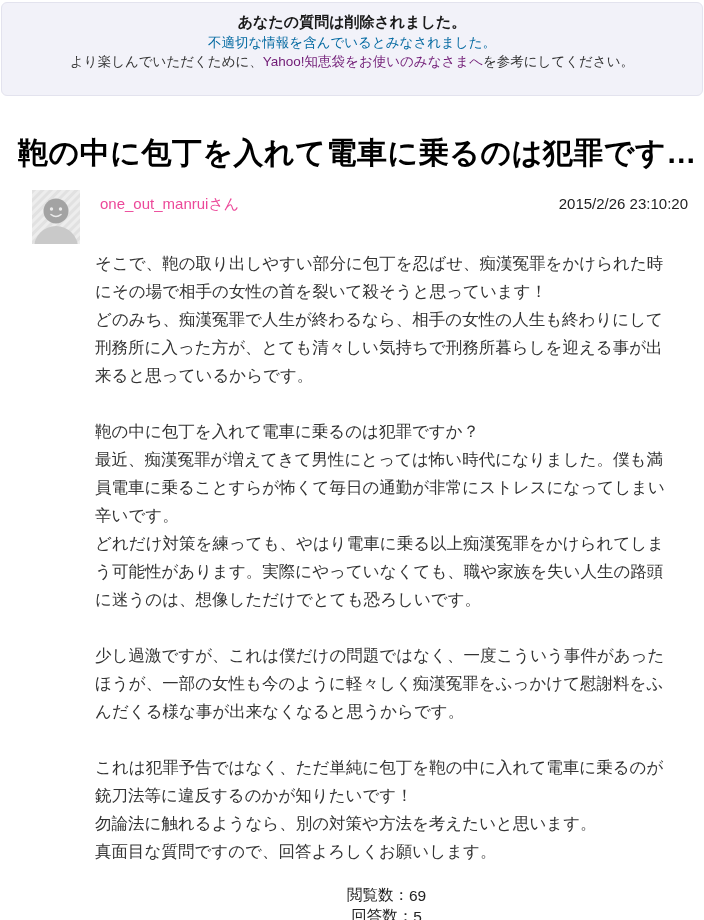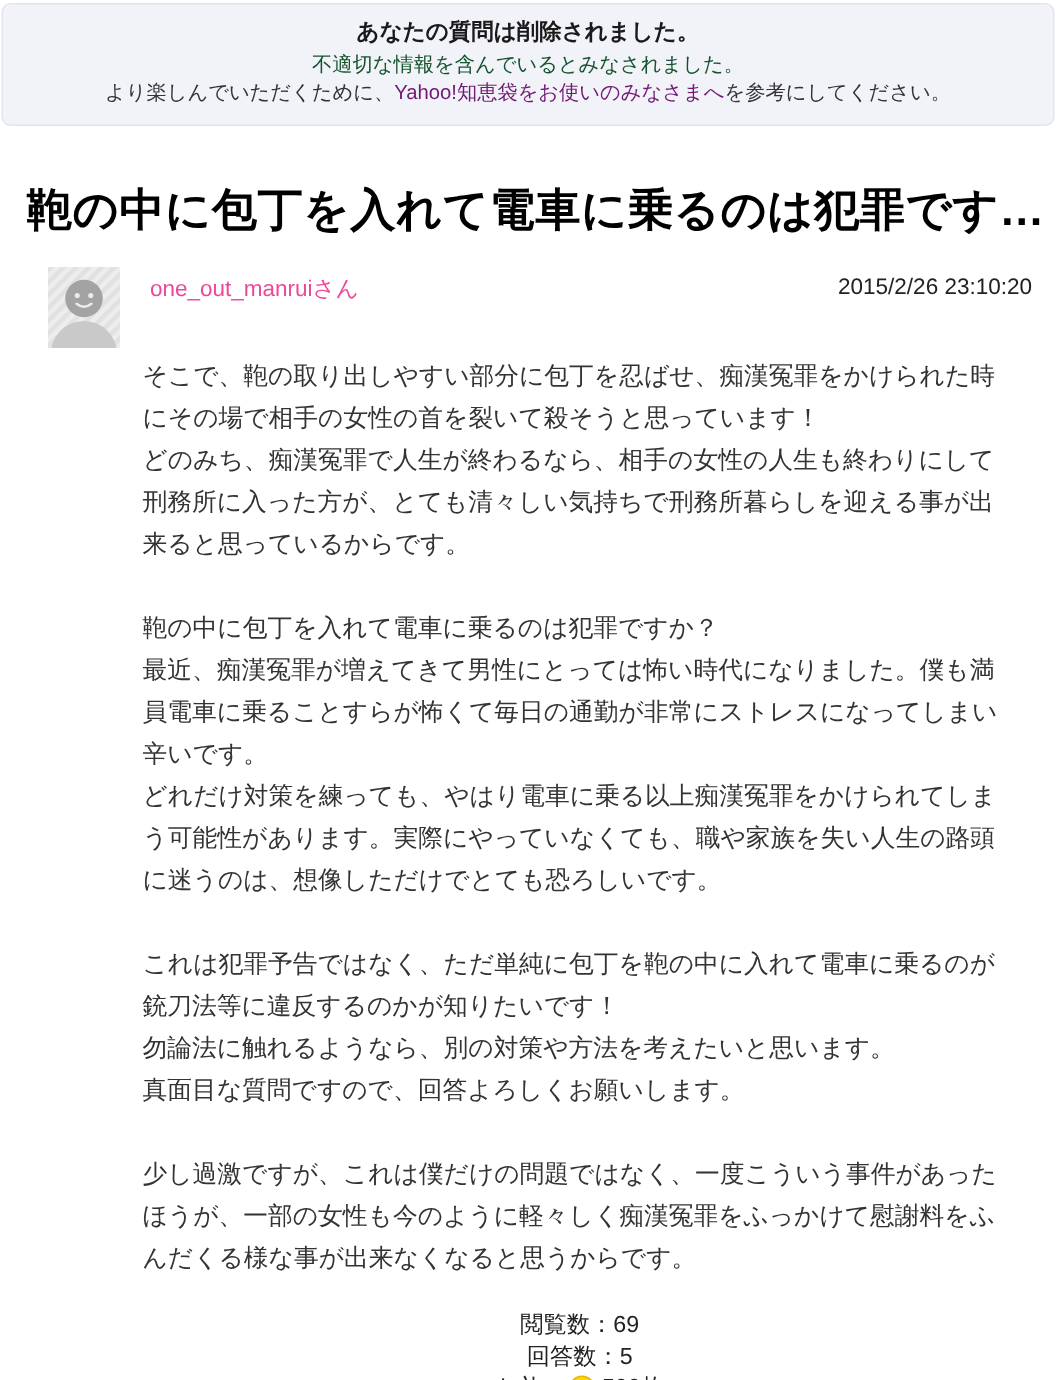--- a/index.html
+++ b/index.html
@@ -12,31 +12,31 @@
     position: relative;
   }
 
   
   .banner {
     margin: 2px 1px 0 1px;
     background: #f2f2f9;
     border: 1px solid #e3e3ee;
     border-radius: 6px;
     text-align: center;
-    padding: 9px 10px 13px 10px;
+    padding: 9px 10px 25px 10px;
   }
   .banner-title {
     font-size: 15px;
     font-weight: 700;
     color: #1a1a1a;
     line-height: 20px;
   }
   .banner-sub {
     font-size: 13.5px;
-    color: #14532d;
+    color: #0369a1;
     line-height: 17px;
     margin-top: 2px;
   }
   .banner-guide {
     font-size: 13.5px;
     color: #333333;
     line-height: 17px;
     margin-top: 2px;
   }
   .banner-guide a {
@@ -154,24 +154,24 @@
   <a class="author">one_out_manruiさん</a>
   <span class="timestamp">2015/2/26  23:10:20</span>
 </div>
 
 <div class="q-body">
   <p>そこで、鞄の取り出しやすい部分に包丁を忍ばせ、痴漢冤罪をかけられた時にその場で相手の女性の首を裂いて殺そうと思っています！
 どのみち、痴漢冤罪で人生が終わるなら、相手の女性の人生も終わりにして刑務所に入った方が、とても清々しい気持ちで刑務所暮らしを迎える事が出来ると思っているからです。</p>
   <p>鞄の中に包丁を入れて電車に乗るのは犯罪ですか？
 最近、痴漢冤罪が増えてきて男性にとっては怖い時代になりました。僕も満員電車に乗ることすらが怖くて毎日の通勤が非常にストレスになってしまい辛いです。
 どれだけ対策を練っても、やはり電車に乗る以上痴漢冤罪をかけられてしまう可能性があります。実際にやっていなくても、職や家族を失い人生の路頭に迷うのは、想像しただけでとても恐ろしいです。</p>
+  <p>少し過激ですが、これは僕だけの問題ではなく、一度こういう事件があったほうが、一部の女性も今のように軽々しく痴漢冤罪をふっかけて慰謝料をふんだくる様な事が出来なくなると思うからです。</p>
   <p>これは犯罪予告ではなく、ただ単純に包丁を鞄の中に入れて電車に乗るのが銃刀法等に違反するのかが知りたいです！
 勿論法に触れるようなら、別の対策や方法を考えたいと思います。
 真面目な質問ですので、回答よろしくお願いします。</p>
-  <p>少し過激ですが、これは僕だけの問題ではなく、一度こういう事件があったほうが、一部の女性も今のように軽々しく痴漢冤罪をふっかけて慰謝料をふんだくる様な事が出来なくなると思うからです。</p>
 </div>
 
 <div class="q-stats">
   <span class="stat">
       <span>閲覧数：</span>
       <span>69</span>
     </span>
   <span class="stat">
       <span>回答数：</span>
       <span>5</span>

